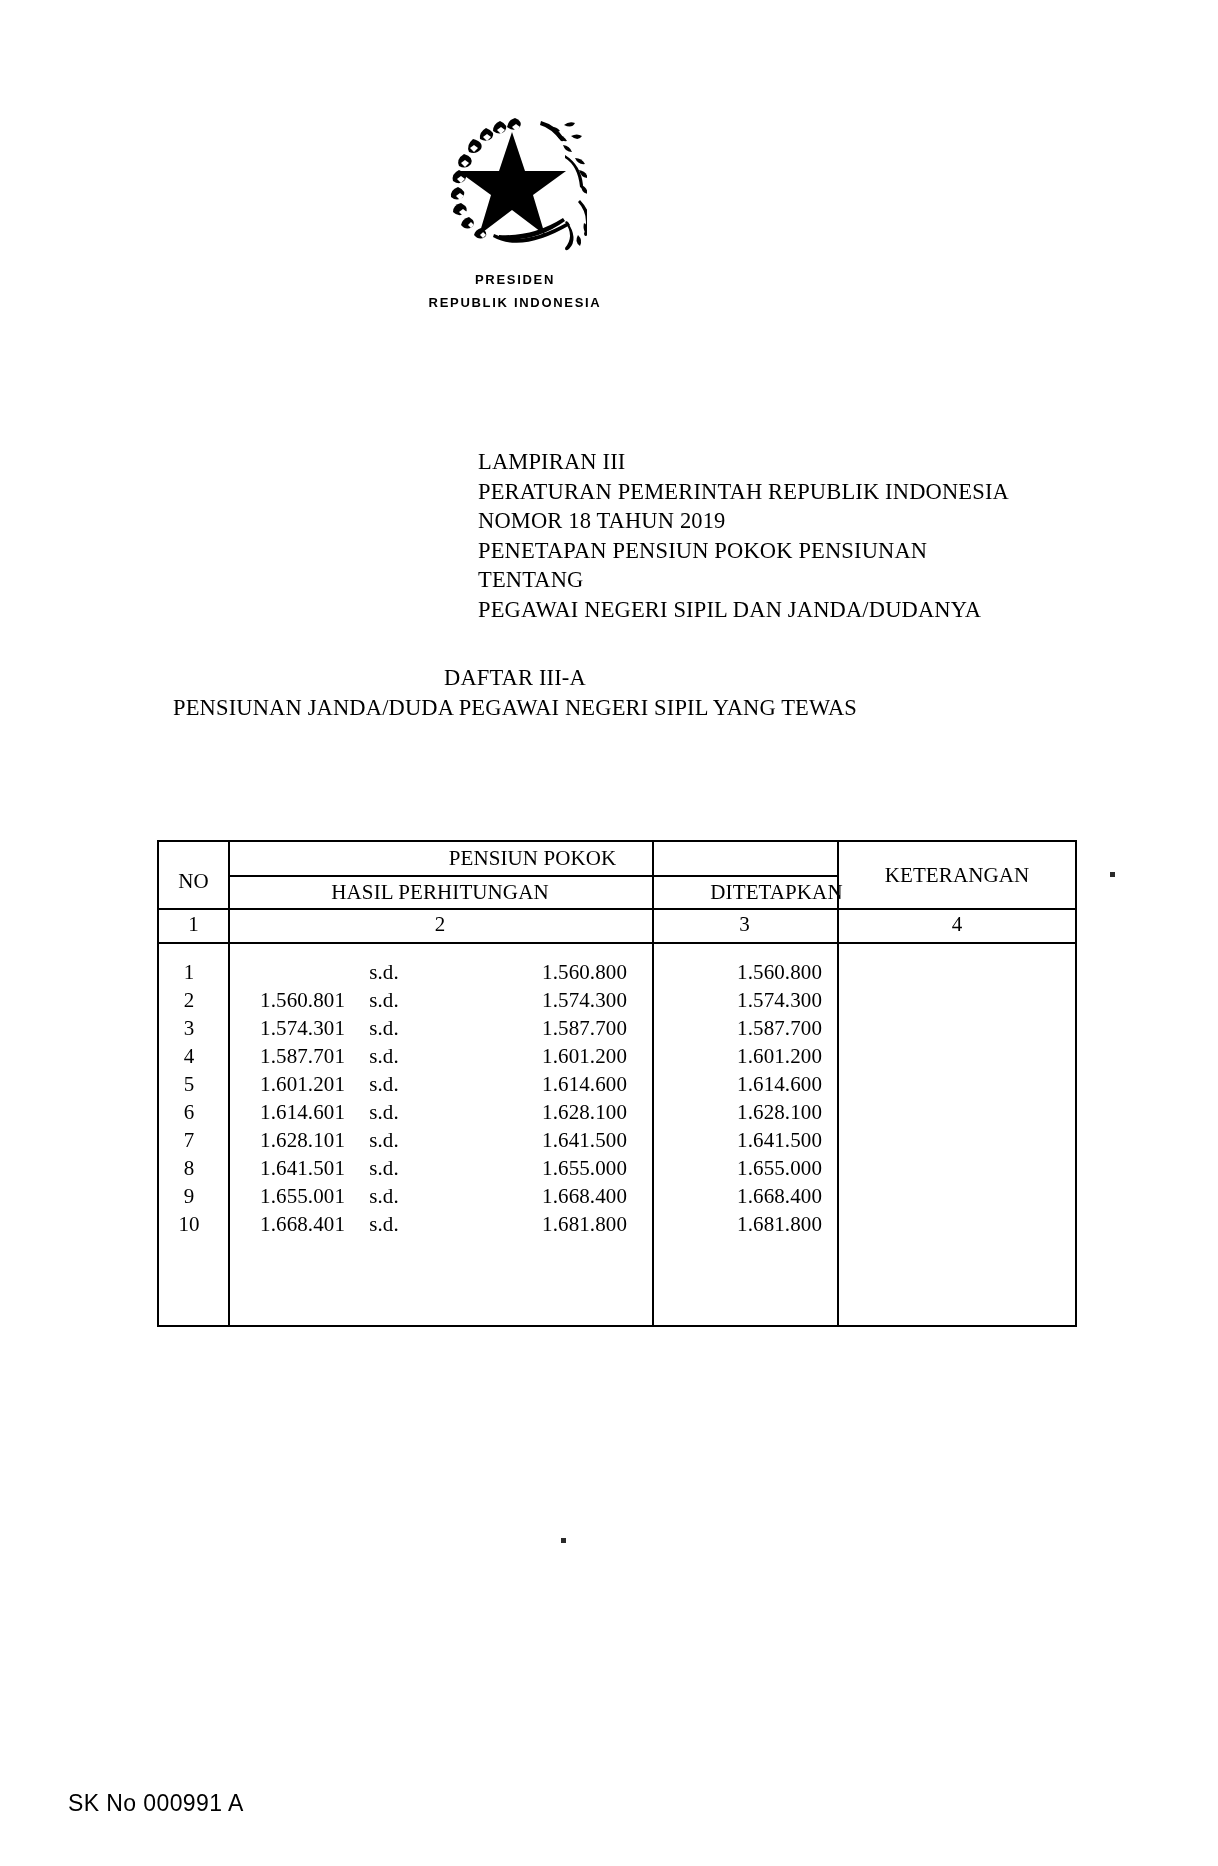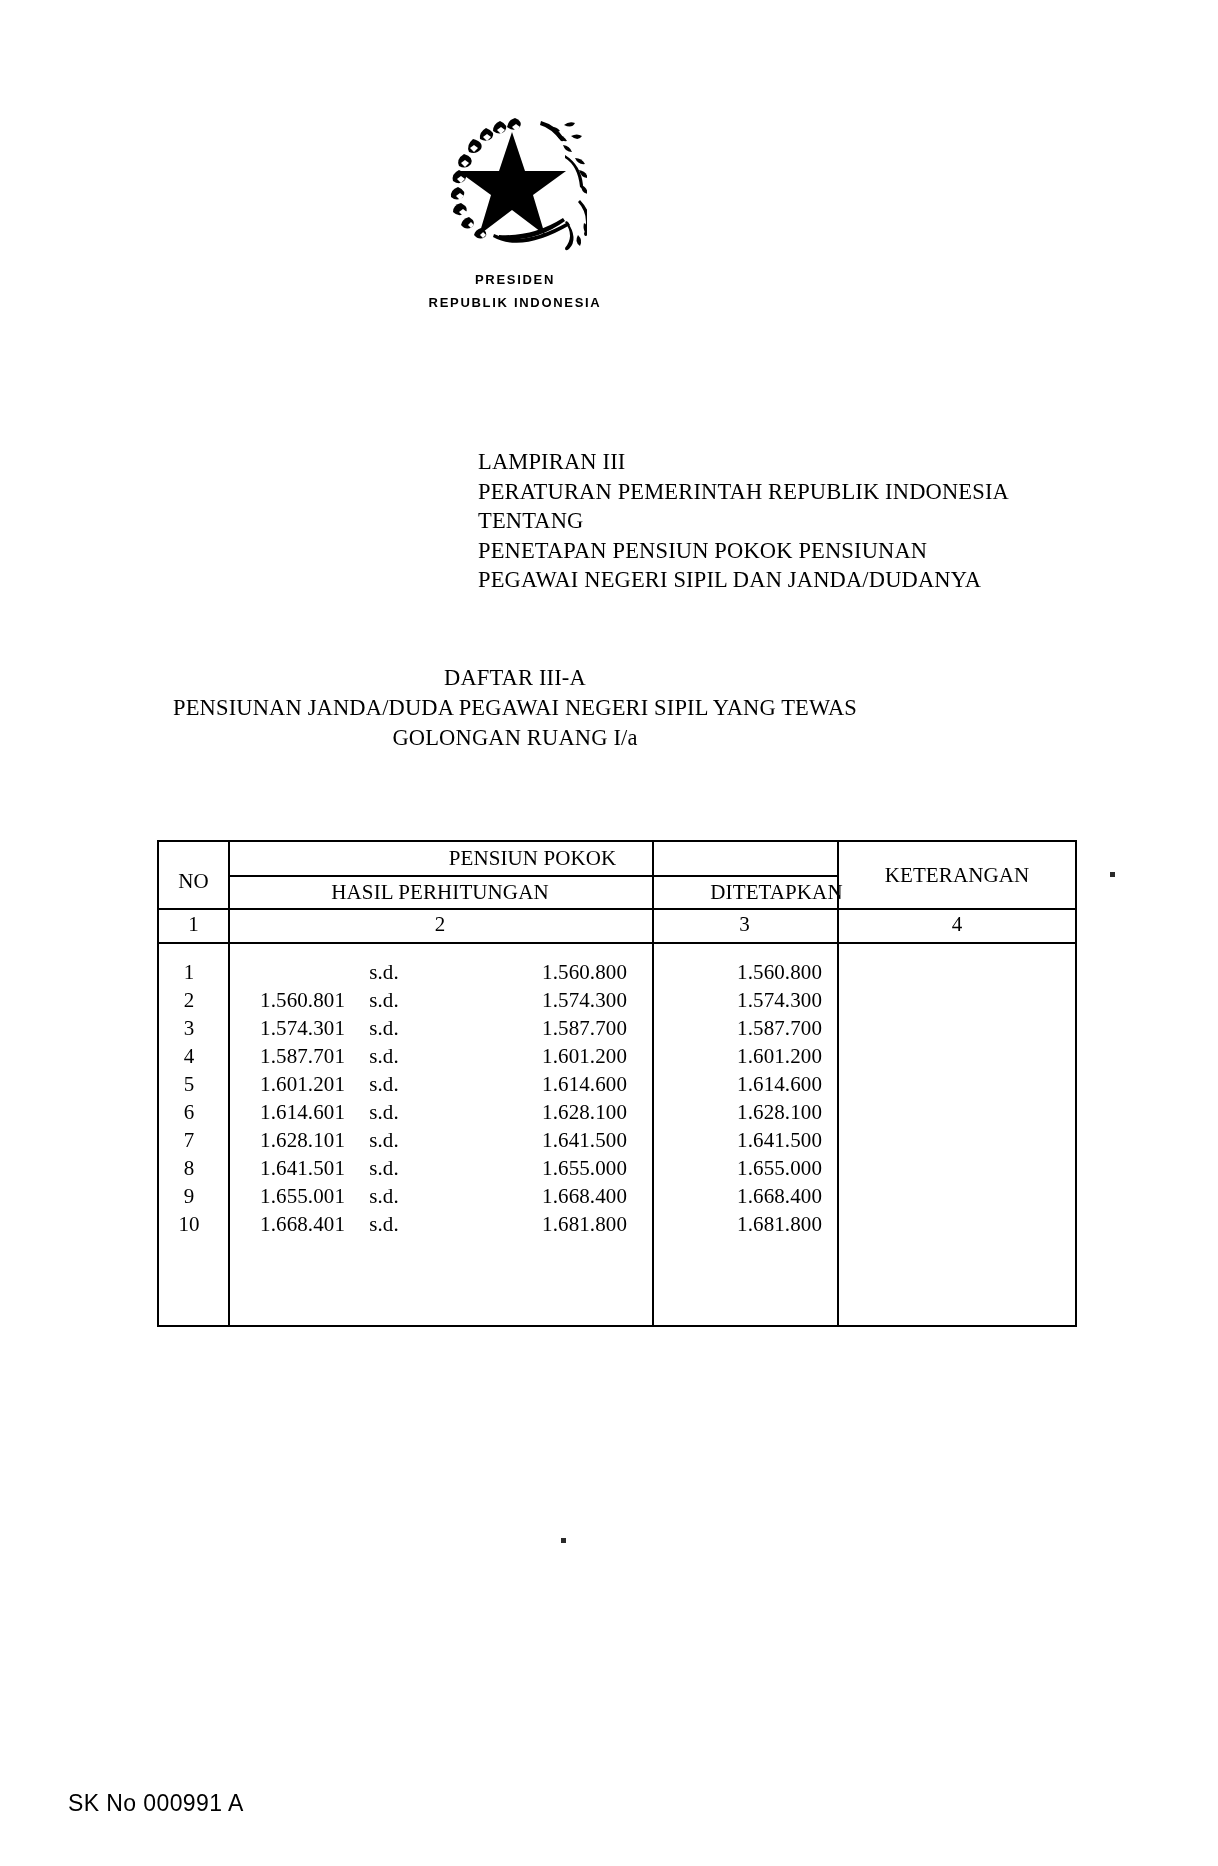--- a/index.html
+++ b/index.html
@@ -229,29 +229,29 @@
   </div>
 
   <div class="pres-caption">
     <div>PRESIDEN</div>
     <div>REPUBLIK INDONESIA</div>
   </div>
 
   <div class="lampiran">
     <div>LAMPIRAN  III</div>
     <div>PERATURAN PEMERINTAH REPUBLIK INDONESIA</div>
+    <div>NOMOR 18 TAHUN 2019</div>
+    <div>PENETAPAN PENSIUN POKOK PENSIUNAN</div>
     <div>TENTANG</div>
-    <div>PENETAPAN PENSIUN POKOK PENSIUNAN</div>
     <div>PEGAWAI NEGERI SIPIL DAN JANDA/DUDANYA</div>
   </div>
 
   <div class="daftar">
     <div>DAFTAR  III-A</div>
     <div>PENSIUNAN JANDA/DUDA PEGAWAI NEGERI SIPIL YANG TEWAS</div>
-    <div>GOLONGAN  RUANG  I/a</div>
   </div>
 
   <div class="tbl">
     <div class="v-no"></div>
     <div class="v-dit"></div>
     <div class="v-ket"></div>
     <div class="h-pp"></div>
     <div class="h-hdr"></div>
     <div class="h-num"></div>
 

